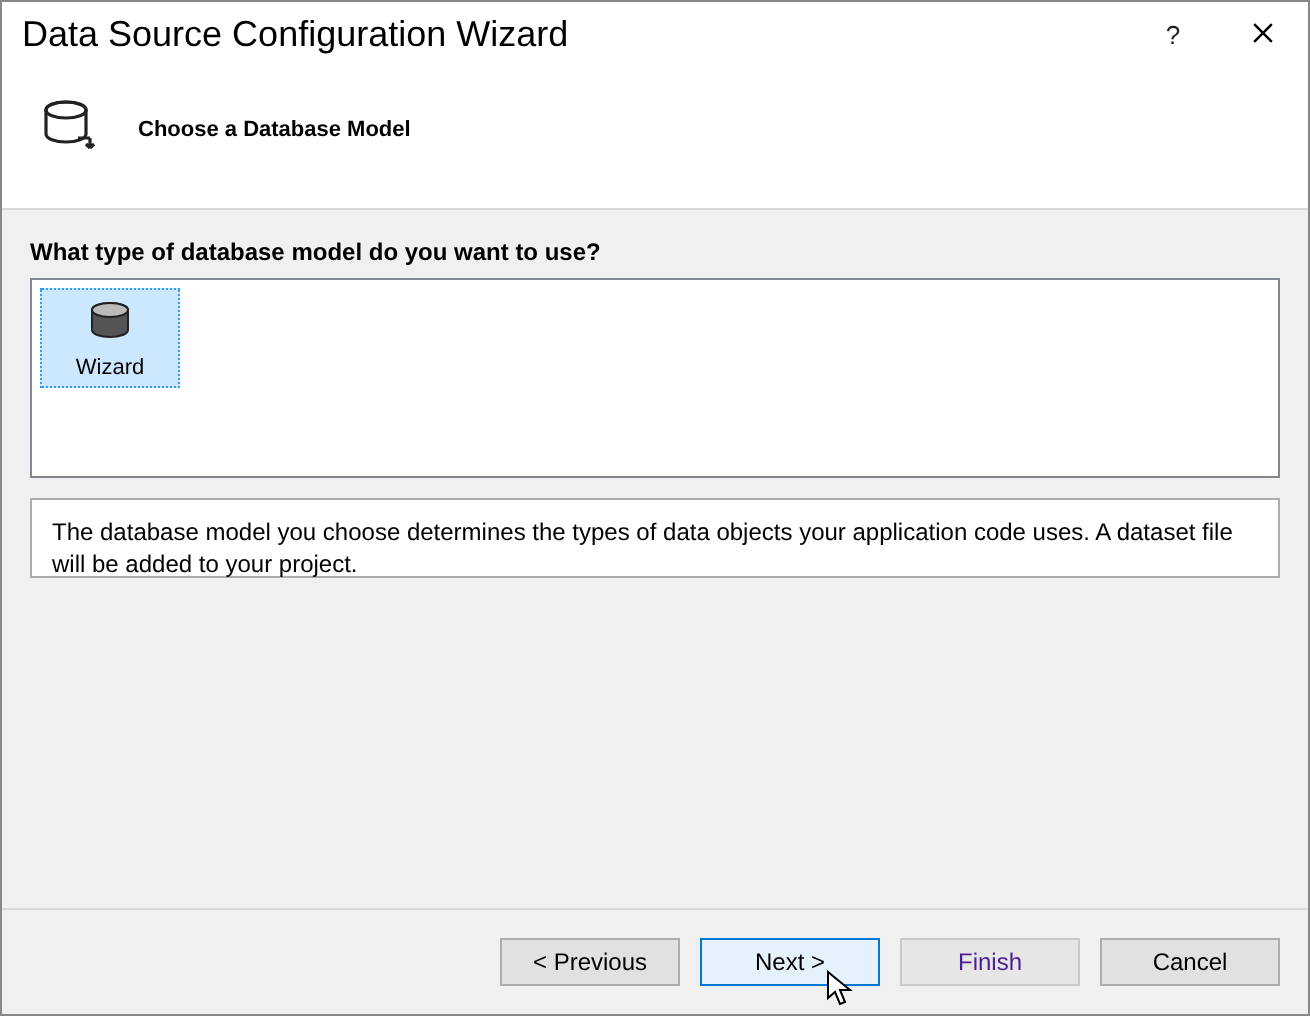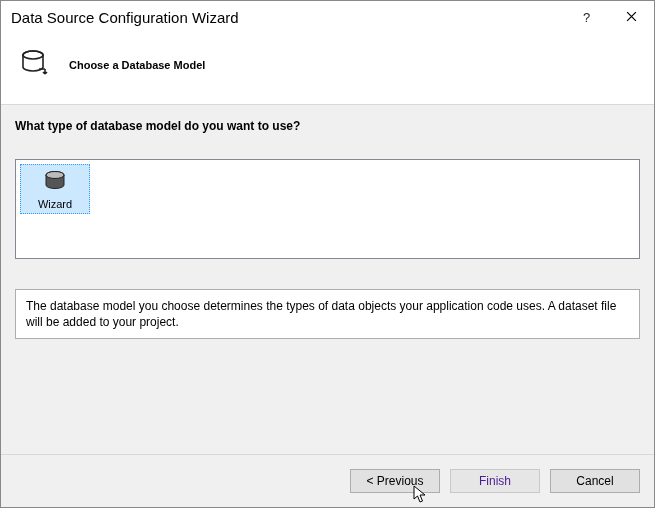--- a/index.html
+++ b/index.html
@@ -12,21 +12,21 @@
     background:#fff;
     border:1px solid #888;
     display:flex; flex-direction:column;
   }
   .titlebar {
     height:32px;
     display:flex; align-items:center;
     padding:0 0 0 10px;
     background:#fff;
   }
-  .titlebar .title { flex:1; font-size:15px; }
+  .titlebar .title { flex:1; font-size:18px; }
   .tb-btn {
     width:45px; height:32px;
     display:flex; align-items:center; justify-content:center;
     font-size:13px;
     color:#222;
   }
   .close-x svg { width:11px; height:11px; }
   .header {
     display:flex; align-items:center;
     padding:14px 18px 22px 18px;
@@ -35,21 +35,21 @@
   }
   .header-title {
     font-size:11px;
     font-weight:700;
   }
   .content {
     flex:1;
     background:#f0f0f0;
     border-top:1px solid #d8d8d8;
     padding:14px 14px 0 14px;
-    display:flex; flex-direction:column;gap:20px;
+    display:flex; flex-direction:column;
   }
   .question {
     font-weight:700;
     font-size:12px;
     margin-bottom:6px;
   }
   .listbox {
     background:#fff;
     border:1px solid #828790;
     height:100px;
@@ -69,21 +69,21 @@
     background:#cce8ff;
     border:1px dotted #3399ff;
   }
   .opt-label { font-size:11px; }
   .desc {
     margin-top:10px;
     background:#fff;
     border:1px solid #adadad;
     padding:8px 10px;
     line-height:1.35;
-    height:50px;
+    height:40px;
   }
   .footer {
     background:#f0f0f0;
     border-top:1px solid #d8d8d8;
     padding:14px;
     display:flex; justify-content:flex-end; gap:10px;
   }
   .btn {
     width:90px; height:24px;
     font-family:inherit; font-size:12px;
@@ -148,20 +148,21 @@
       </span>
       <span class="opt-label">Wizard</span>
     </div>
   </div>
   <div class="desc">The database model you choose determines the types of data objects your application code uses. A dataset file will be added to your project.</div>
   <div style="flex:1"></div>
 </div>
 
 <div class="footer">
   <button class="btn">&lt; Previous</button>
+  <button class="btn primary">Next &gt;</button>
   <button class="btn" disabled="">Finish</button>
   <button class="btn">Cancel</button>
 </div>
 
 <span class="cursor">
   <svg width="16" height="20" viewBox="0 0 16 20">
     <path d="M1 1 L1 14 L4.5 11 L7 17 L9.5 16 L7 10 L12 10 Z" fill="#fff" stroke="#000" stroke-width="1"></path>
   </svg>
 </span>
 

